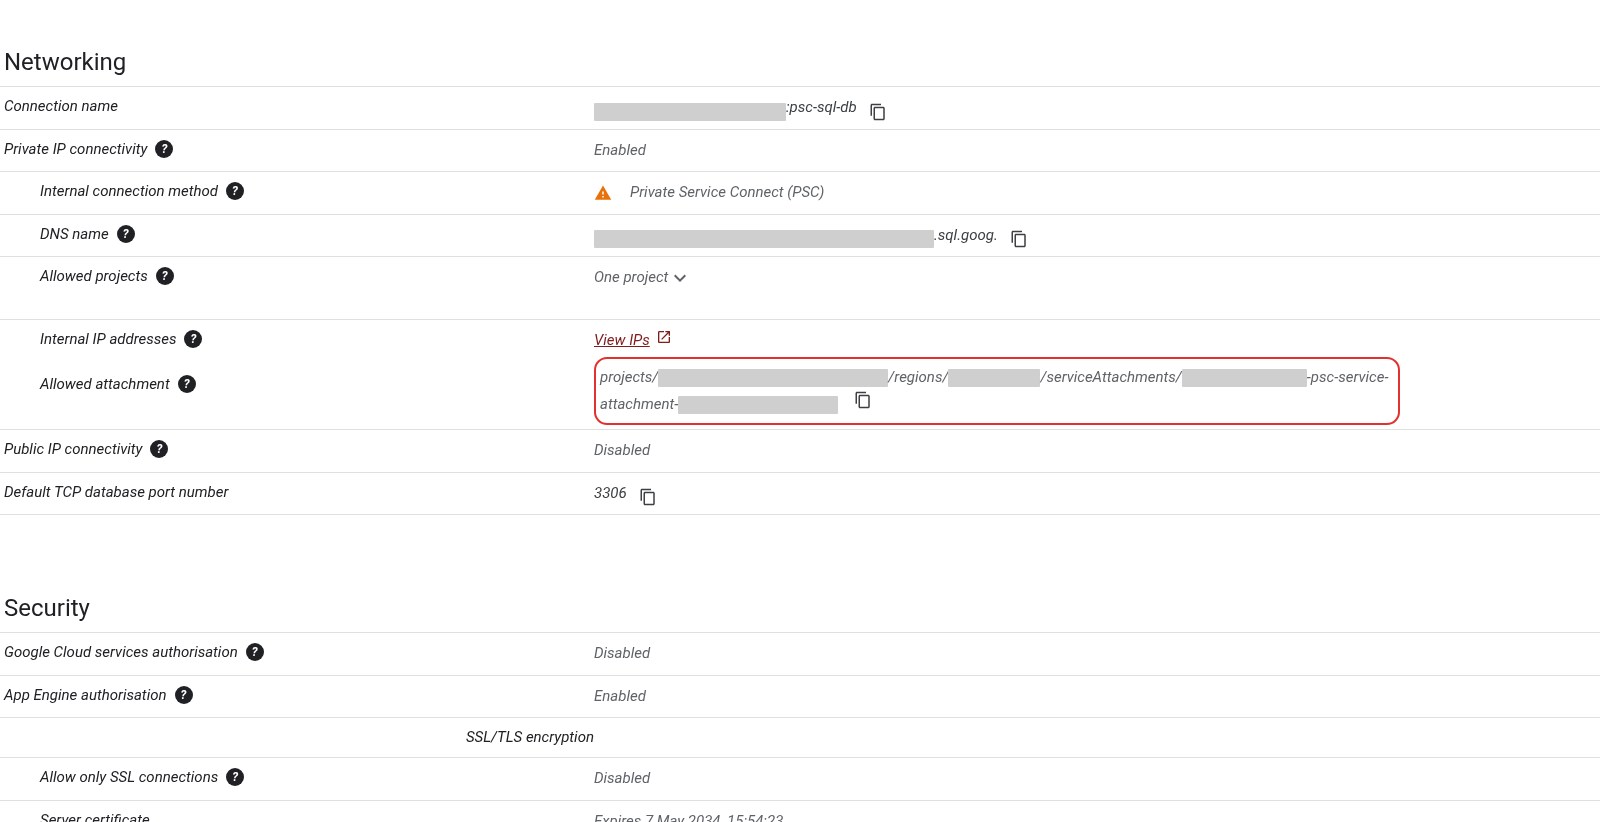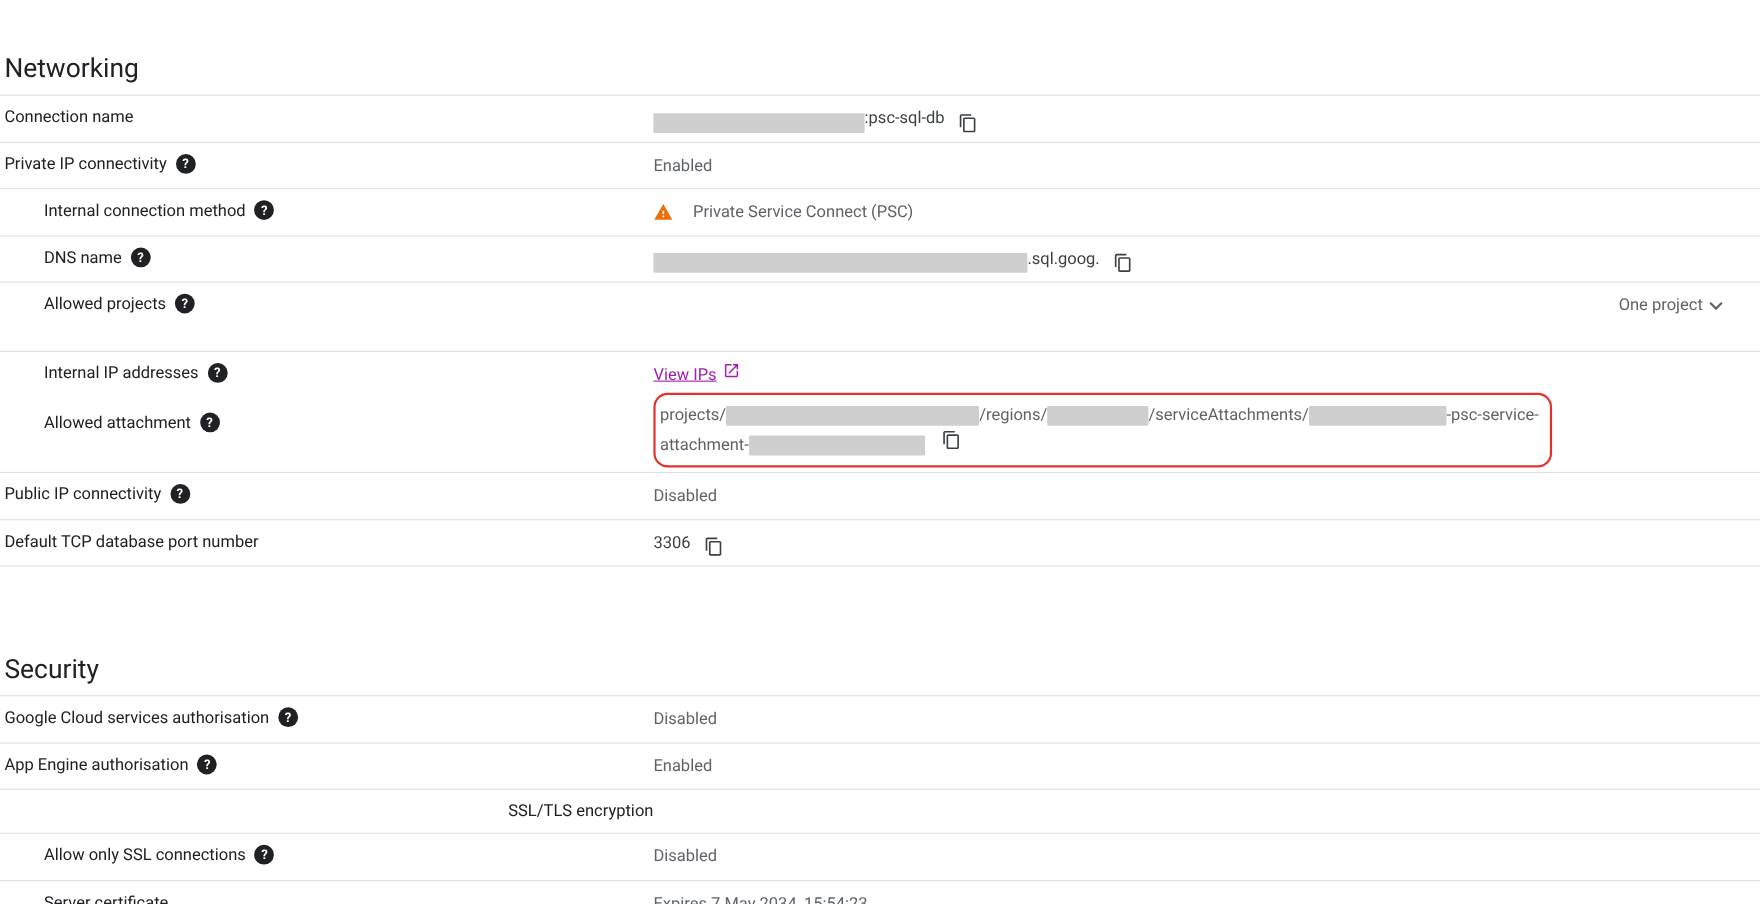--- a/index.html
+++ b/index.html
@@ -16,20 +16,21 @@
       font-weight: 400;
       color: #202124;
       padding: 20px 0 10px 4px;
     }
     .row {
       display: flex;
       align-items: flex-start;
       border-top: 1px solid #e0e0e0;
       min-height: 40px;
       padding: 8px 4px;
+      font-style: italic;
     }
     .row:first-child { border-top: 1px solid #e0e0e0; }
     .row-label {
       flex: 0 0 590px;
       display: flex;
       align-items: center;
       gap: 8px;
       padding-top: 2px;
       font-size: 15px;
       color: #202124;
@@ -74,21 +75,21 @@
       border-radius: 1px;
     }
     .warn-icon {
       display: inline-flex;
       width: 18px; height: 18px;
       margin-right: 18px;
       color: #e8710a;
     }
     .warn-icon svg { width: 18px; height: 18px; }
     .link {
-      color: #a21caf;
+      color: #7f1d1d;
       text-decoration: underline;
       cursor: pointer;
       display: inline-flex;
       align-items: center;
       gap: 6px;
     }
     .ext-icon svg { width: 16px; height: 16px; }
     .chevron {
       display: inline-flex;
       align-items: center;
@@ -185,21 +186,21 @@
           </svg>
         </span>
     </div>
   </div>
 
   <div class="row" style="padding-bottom:28px">
     <div class="row-label indented">
       <span>Allowed projects</span>
       <span class="help-icon">?</span>
     </div>
-    <div class="row-value" style="justify-content:flex-end">
+    <div class="row-value" style="justify-content:flex-start">
       <span>One project</span>
       <span class="chevron">
           <svg viewBox="0 0 24 24">
             <use href="#chevron-svg"></use>
           </svg>
         </span>
     </div>
   </div>
 
   <div class="row">

